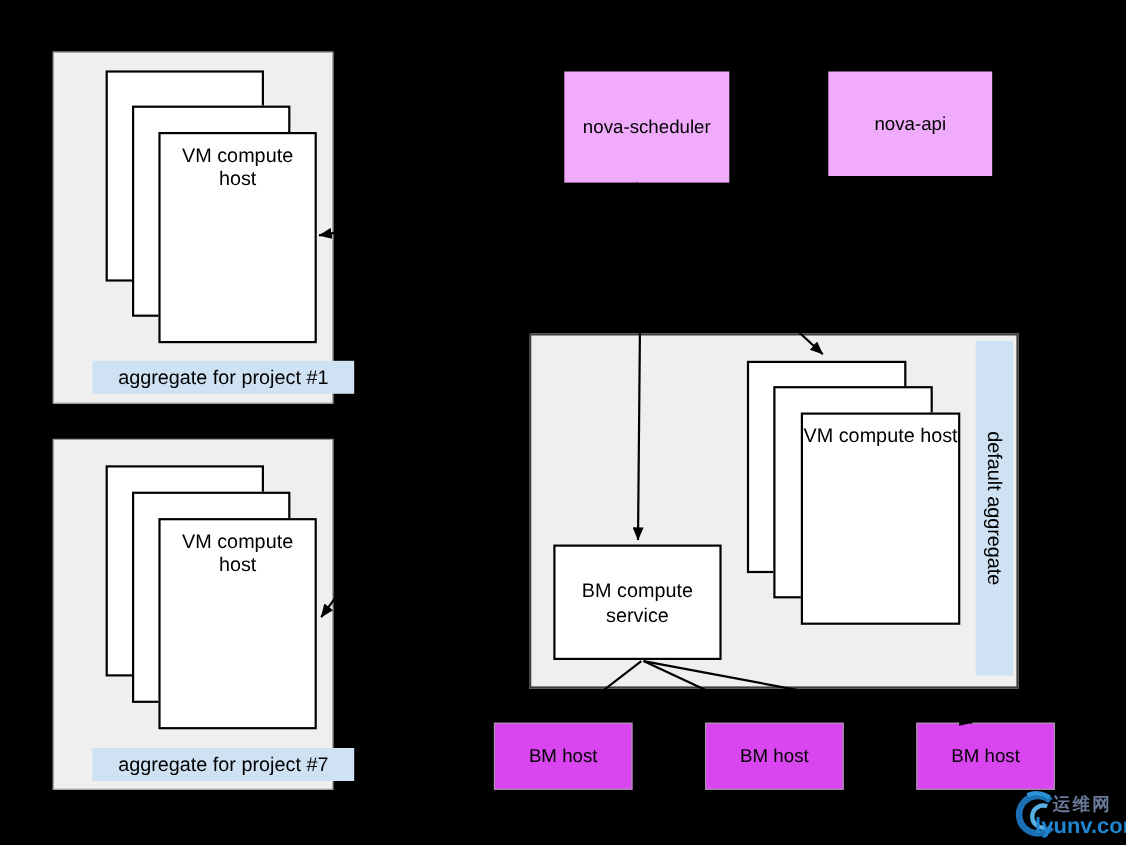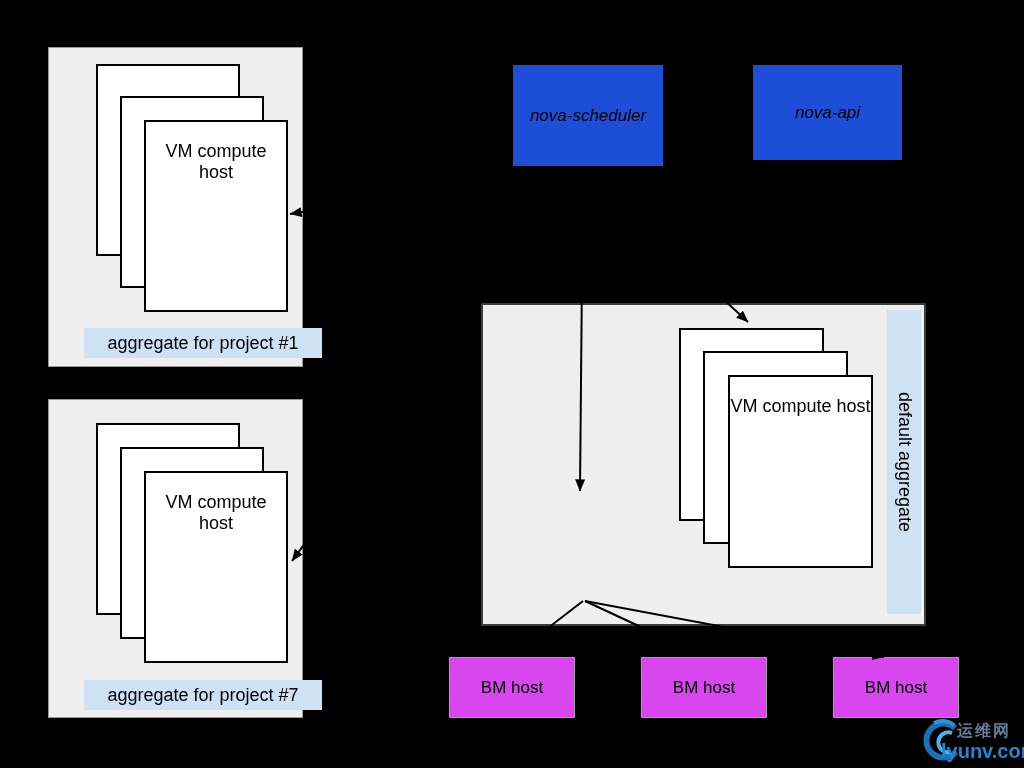--- a/index.html
+++ b/index.html
@@ -3,27 +3,27 @@
 <meta charset="utf-8">
 <style>
   html,body{margin:0;padding:0;background:#000;}
   .stage{
     position:relative;width:1024px;height:768px;background:#000;overflow:hidden;
     font-family:"Liberation Sans", sans-serif;color:#000;
   }
   .panel{position:absolute;background:#efefef;border:1px solid #999;box-sizing:border-box;}
   .panel.dark-border{border:2px solid #3d3d3d;}
   .card{position:absolute;background:#fff;border:2px solid #000;box-sizing:border-box;
-        text-align:center;font-size:18px;line-height:21px;padding-top:19px;}
+        text-align:center;font-size:18px;line-height:21px;padding-top:9px;}
   .blue-label{position:absolute;background:#cfe2f3;display:flex;align-items:center;justify-content:center;
         font-size:18px;margin-left:28px;}
   .vbar{position:absolute;background:#cfe2f3;display:flex;align-items:center;justify-content:center;}
   .vbar span{writing-mode:vertical-rl;text-orientation:mixed;font-size:18px;white-space:nowrap;}
-  .red-node{position:absolute;background:#1d4ed8;display:flex;align-items:center;justify-content:center;
-        font-size:17px;font-style:italic;}
+  .red-node{position:absolute;background:#f0abfc;display:flex;align-items:center;justify-content:center;
+        font-size:17px;}
   .white-node{position:absolute;background:#fff;border:2px solid #000;box-sizing:border-box;
         display:flex;align-items:center;justify-content:center;text-align:center;
         font-size:18px;line-height:22px;}
   .bm-host{position:absolute;background:#d946ef;border:1px solid #9e9e9e;box-sizing:border-box;
         display:flex;align-items:center;justify-content:center;font-size:17px;}
   .overlay{position:absolute;left:0;top:0;width:1024px;height:768px;pointer-events:none;}
   .watermark{position:absolute;left:918px;top:710px;width:106px;height:58px;}
   .wm-cn{position:absolute;left:39px;top:11px;font-size:16px;font-weight:bold;color:#6b7b9d;letter-spacing:2px;font-family:Liberation Mono, monospace;}
   .wm-url{position:absolute;left:23px;top:30px;font-size:20px;font-weight:bold;color:#1e86d0;}
 </style>
@@ -53,20 +53,23 @@
 
   <div class="panel dark-border" style="left:481px;top:303px;width:445px;height:323px"></div>
   <div class="vbar" style="left:887px;top:310px;width:34px;height:304px">
     <span>default aggregate</span>
   </div>
   <div class="card" style="left:679px;top:328px;width:145px;height:193px"></div>
   <div class="card" style="left:703px;top:351px;width:145px;height:193px"></div>
   <div class="card" style="left:728px;top:375px;width:145px;height:193px">
     <span>VM compute host</span>
   </div>
+  <div class="white-node" style="left:503px;top:495px;width:153px;height:105px">
+    <span style="display:block;width:120px">BM compute service</span>
+  </div>
 
   <div class="bm-host" style="left:449px;top:657px;width:126px;height:61px">BM host</div>
   <div class="bm-host" style="left:641px;top:657px;width:126px;height:61px">BM host</div>
   <div class="bm-host" style="left:833px;top:657px;width:126px;height:61px">BM host</div>
 
   <svg class="overlay" viewBox="0 0 1024 768">
     <defs>
       <marker id="ah" markerWidth="6.5" markerHeight="5" refX="5.8" refY="2.5" orient="auto" markerUnits="strokeWidth">
         <path d="M0,0 L6,2.5 L0,5 z" fill="#000"></path>
       </marker>

